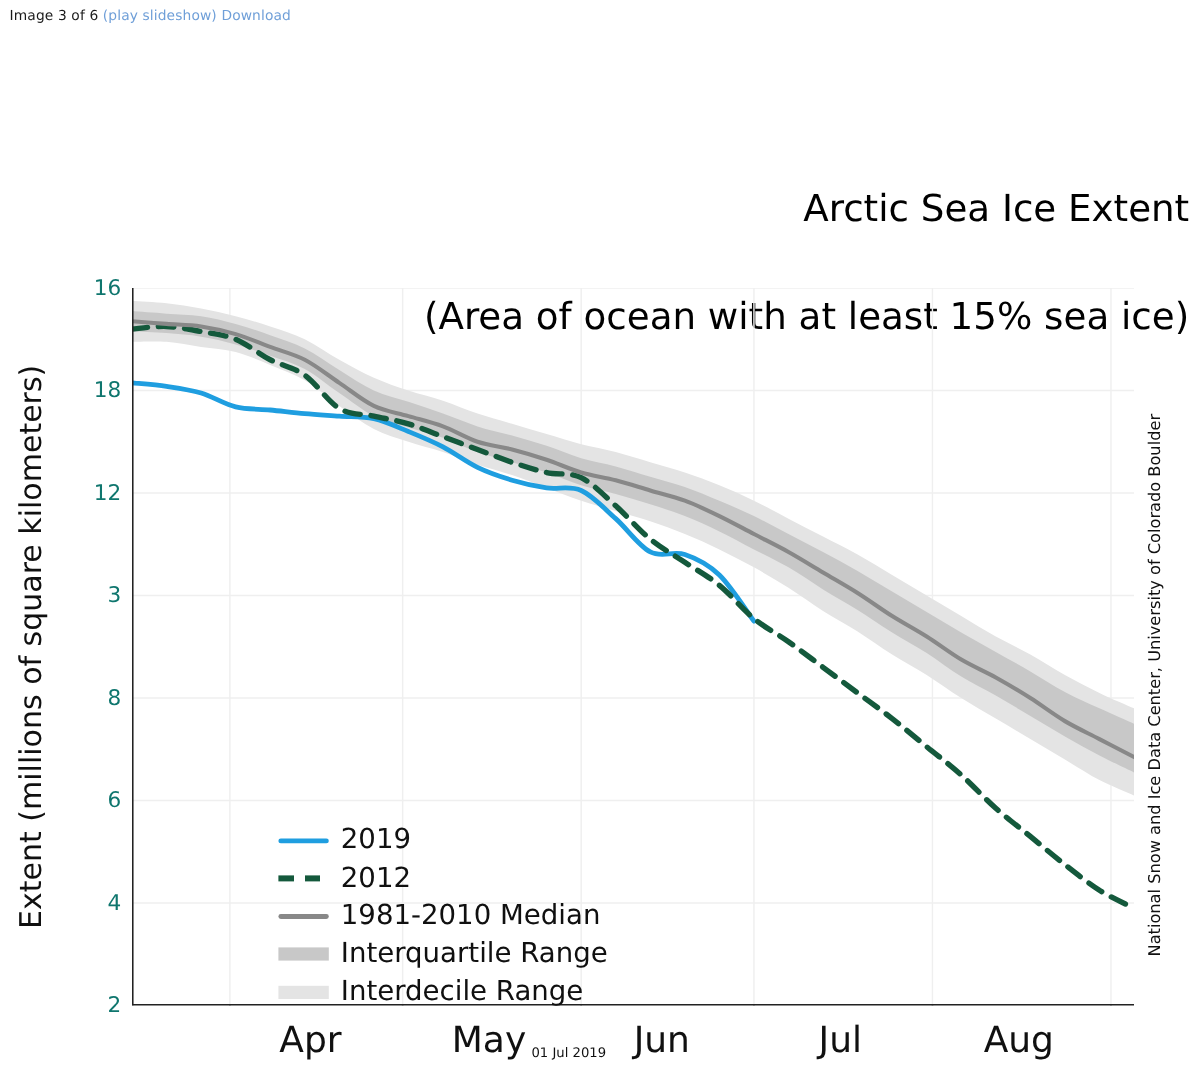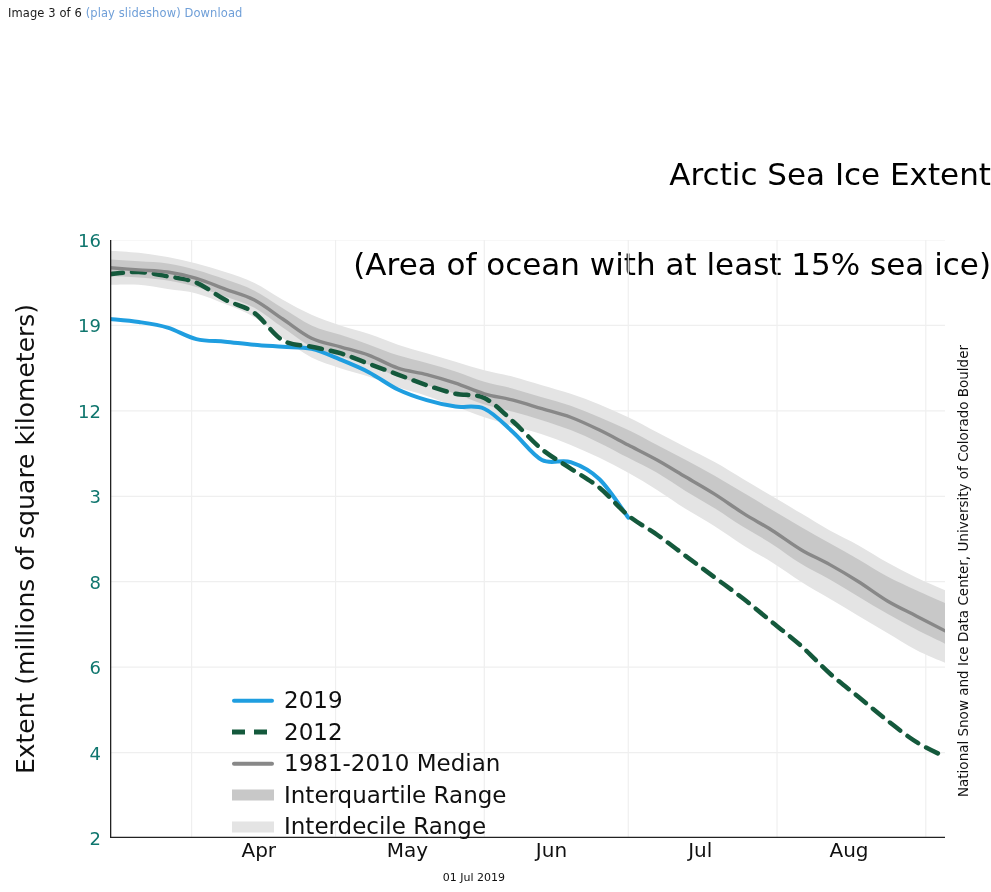--- a/index.html
+++ b/index.html
@@ -66,23 +66,23 @@
     right: 100%;
     margin-right: 9px;
     transform: translateY(-50%);
     font-size: 18px;
     color: #0f766e;
     white-space: nowrap;
   }
   .xtick-label {
     position: absolute;
     top: 100%;
-    margin-top: 0;
+    margin-top: 12px;
     transform: translateX(-50%);
-    font-size: 20px;
+    font-size: 30px;
     color: #101010;
     white-space: nowrap;
     text-align: center;
   }
   #ylabel {
     position: absolute;
     left: 11px;
     top: 214px;
     width: 598px;
     height: 34px;
@@ -229,21 +229,21 @@
           </span>
           <span class="legend-label">Interdecile Range</span>
         </div>
       </div>
   <div class="ytick-label" style="top: 598px;">2</div>
       <div class="ytick-label" style="top: 512.571px;">4</div>
       <div class="ytick-label" style="top: 427.143px;">6</div>
       <div class="ytick-label" style="top: 341.714px;">8</div>
       <div class="ytick-label" style="top: 256.286px;">3</div>
       <div class="ytick-label" style="top: 170.857px;">12</div>
-      <div class="ytick-label" style="top: 85.4286px;">19</div>
+      <div class="ytick-label" style="top: 85.4286px;">18</div>
       <div class="ytick-label" style="top: 0px;">16</div>
       <div class="xtick-label" style="left: 148.764px;">Apr</div>
       <div class="xtick-label" style="left: 297.529px;">May</div>
       <div class="xtick-label" style="left: 441.494px;">Jun</div>
       <div class="xtick-label" style="left: 590.259px;">Jul</div>
       <div class="xtick-label" style="left: 739.023px;">Aug</div>
     </div>
 </div>
 
 </body></html>

